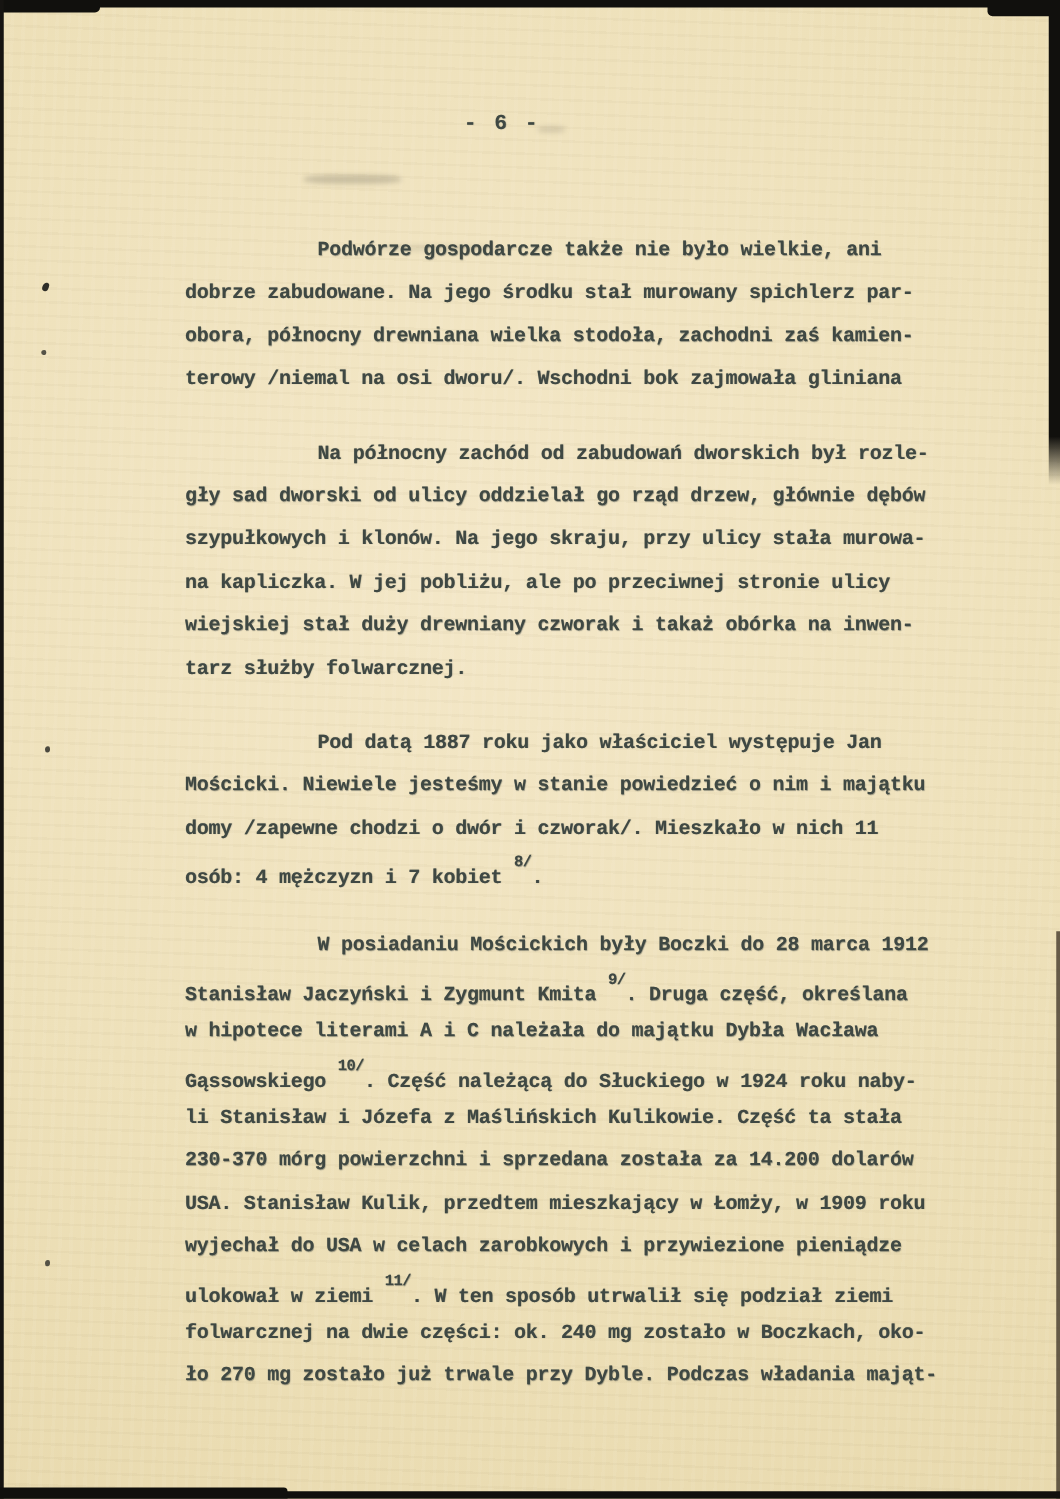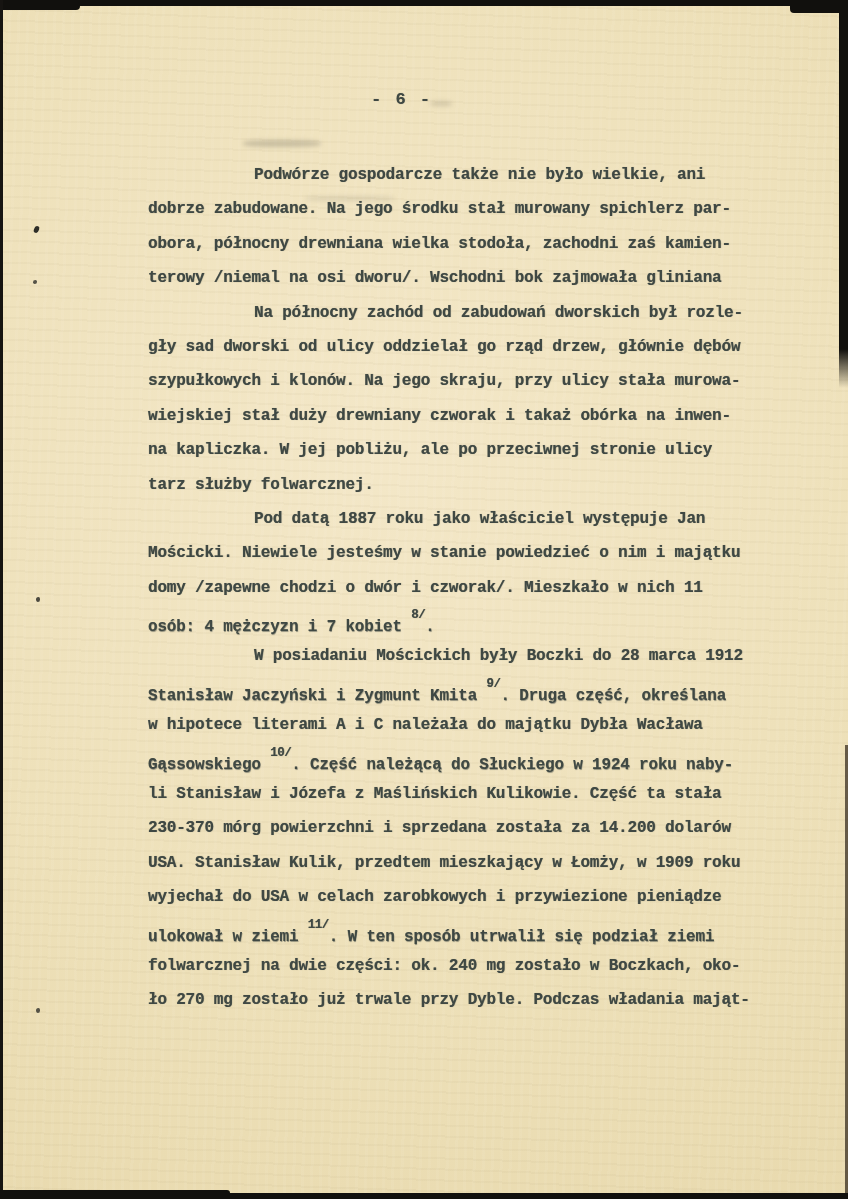--- a/index.html
+++ b/index.html
@@ -46,21 +46,21 @@
   
   .document-body {
     position: absolute; left: 148px; top: 158px; width: 640px;
     font-size: 16px; line-height: 34.4px; font-weight: bold;
     color: #3f4843;
     text-shadow: 0.4px 0.4px 0.7px rgba(63,72,67,0.5), -0.3px 0 0.5px rgba(63,72,67,0.3);
     letter-spacing: -0.2px;
   }
   .paragraph { margin: 0; }
   .line { white-space: pre; height: 34.4px; }
-  .line.indent { padding-left: 106px; }
+  .line.indent { padding-left: 106px; margin-top: 25px; }
   sup.fn { font-size: 12.5px; position: relative; top: -7px; letter-spacing: -0.5px; }
   
   .speck { position: absolute; background: #2e2e29; border-radius: 60% 40% 55% 45%; }
   .speck.s1 { left: 34px; top: 226px; width: 5px; height: 7px; transform: rotate(18deg); }
   .speck.s2 { left: 33px; top: 280px; width: 4px; height: 4px; opacity: .8; }
   .speck.s3 { left: 36px; top: 597px; width: 4px; height: 5px; opacity: .85; }
   .speck.s4 { left: 36px; top: 1008px; width: 4px; height: 5px; opacity: .8; }
   .smudge { position: absolute; filter: blur(2px); border-radius: 40%; }
   .smudge.m1 { left: 243px; top: 140px; width: 78px; height: 7px; background: rgba(112,106,88,0.30); }
   .smudge.m2 { left: 305px; top: 196px; width: 90px; height: 5px; background: rgba(118,110,92,0.16); }
@@ -94,22 +94,22 @@
     <div class="paragraph">
       <div class="line indent">Podwórze gospodarcze także nie było wielkie, ani</div>
       <div class="line">dobrze zabudowane. Na jego środku stał murowany spichlerz par-</div>
       <div class="line">obora, północny drewniana wielka stodoła, zachodni zaś kamien-</div>
       <div class="line">terowy /niemal na osi dworu/. Wschodni bok zajmowała gliniana</div>
     </div>
     <div class="paragraph">
       <div class="line indent">Na północny zachód od zabudowań dworskich był rozle-</div>
       <div class="line">gły sad dworski od ulicy oddzielał go rząd drzew, głównie dębów</div>
       <div class="line">szypułkowych i klonów. Na jego skraju, przy ulicy stała murowa-</div>
+      <div class="line">na kapliczka. W jej pobliżu, ale po przeciwnej stronie ulicy</div>
       <div class="line">wiejskiej stał duży drewniany czworak i takaż obórka na inwen-</div>
-      <div class="line">na kapliczka. W jej pobliżu, ale po przeciwnej stronie ulicy</div>
       <div class="line">tarz służby folwarcznej.</div>
     </div>
     <div class="paragraph">
       <div class="line indent">Pod datą 1887 roku jako właściciel występuje Jan</div>
       <div class="line">Mościcki. Niewiele jesteśmy w stanie powiedzieć o nim i majątku</div>
       <div class="line">domy /zapewne chodzi o dwór i czworak/. Mieszkało w nich 11</div>
       <div class="line">osób: 4 mężczyzn i 7 kobiet <sup class="fn">8/</sup>.</div>
     </div>
     <div class="paragraph">
       <div class="line indent">W posiadaniu Mościckich były Boczki do 28 marca 1912</div>

